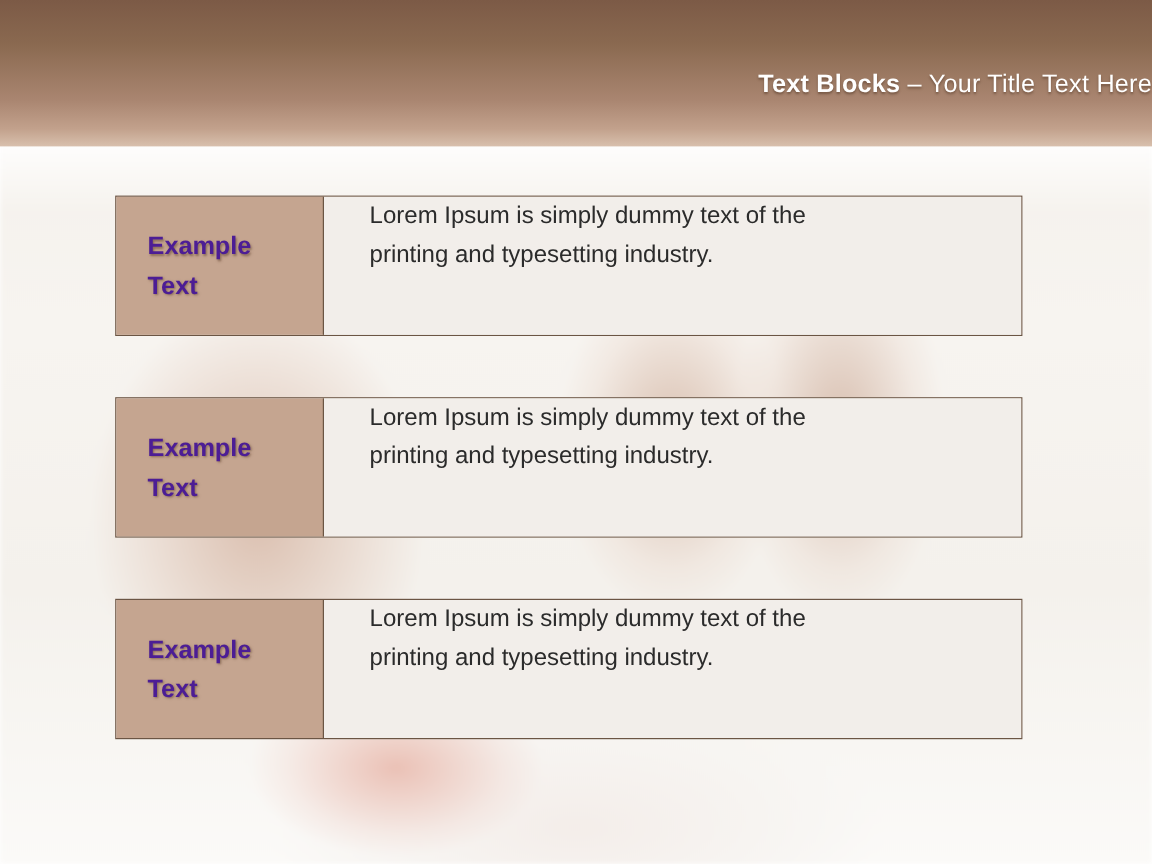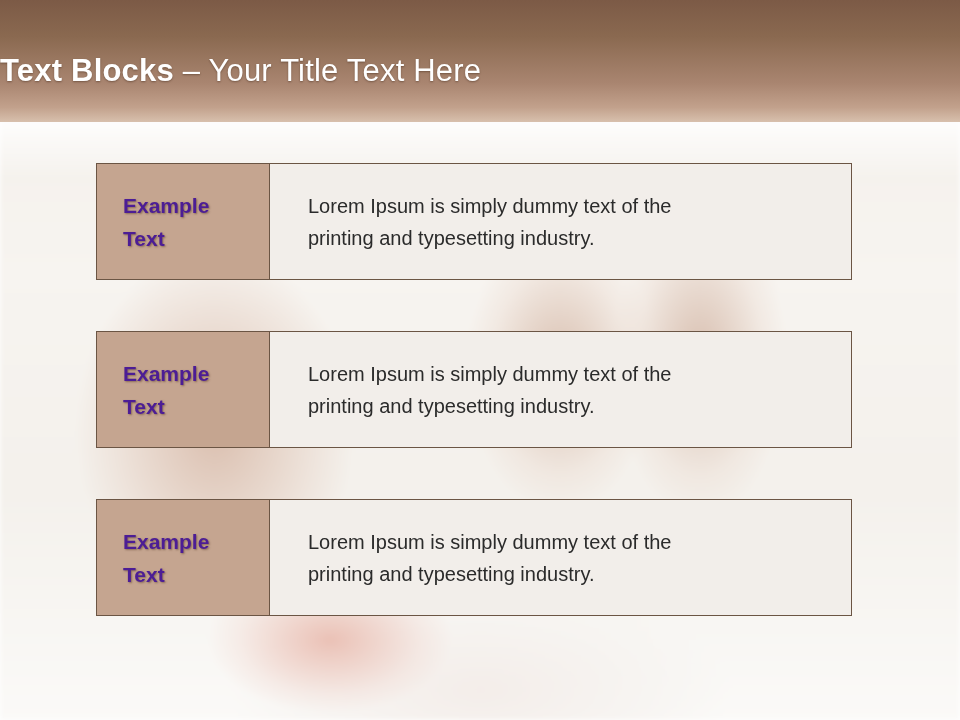--- a/index.html
+++ b/index.html
@@ -51,23 +51,23 @@
     top: 0;
     width: 960px;
     height: 122px;
     background: linear-gradient(180deg, #7c5a46 0%, #8a6950 30%, #a98570 68%, #c2a18c 88%, #d8c0ad 100%);
   }
   .header-title {
     position: absolute;
     left: 0;
     top: 52px;
     width: 960px;
-    text-align: left;
+    text-align: right;
     color: #ffffff;
-    font-size: 31px;
+    font-size: 21px;
     line-height: 38px;
     letter-spacing: 0.2px;
     text-shadow: 0 1px 2px rgba(60,35,20,0.45);
     white-space: nowrap;
   }
   .header-title .strong {
     font-weight: bold;
   }
   .header-title .light {
     font-weight: normal;
@@ -106,21 +106,21 @@
   }
   .block-label .lbl-line {
     display: block;
   }
   .block-body {
     flex: 1;
     box-sizing: border-box;
     background: #f2eeea;
     display: flex;
     flex-direction: column;
-    justify-content: center;
+    justify-content: flex-start;
     padding: 0 28px 0 38px;
     color: #2b2b2b;
     font-size: 20px;
     line-height: 32px;
   }
   .block-body .txt-line {
     display: block;
   }
 </style>
 </head>

